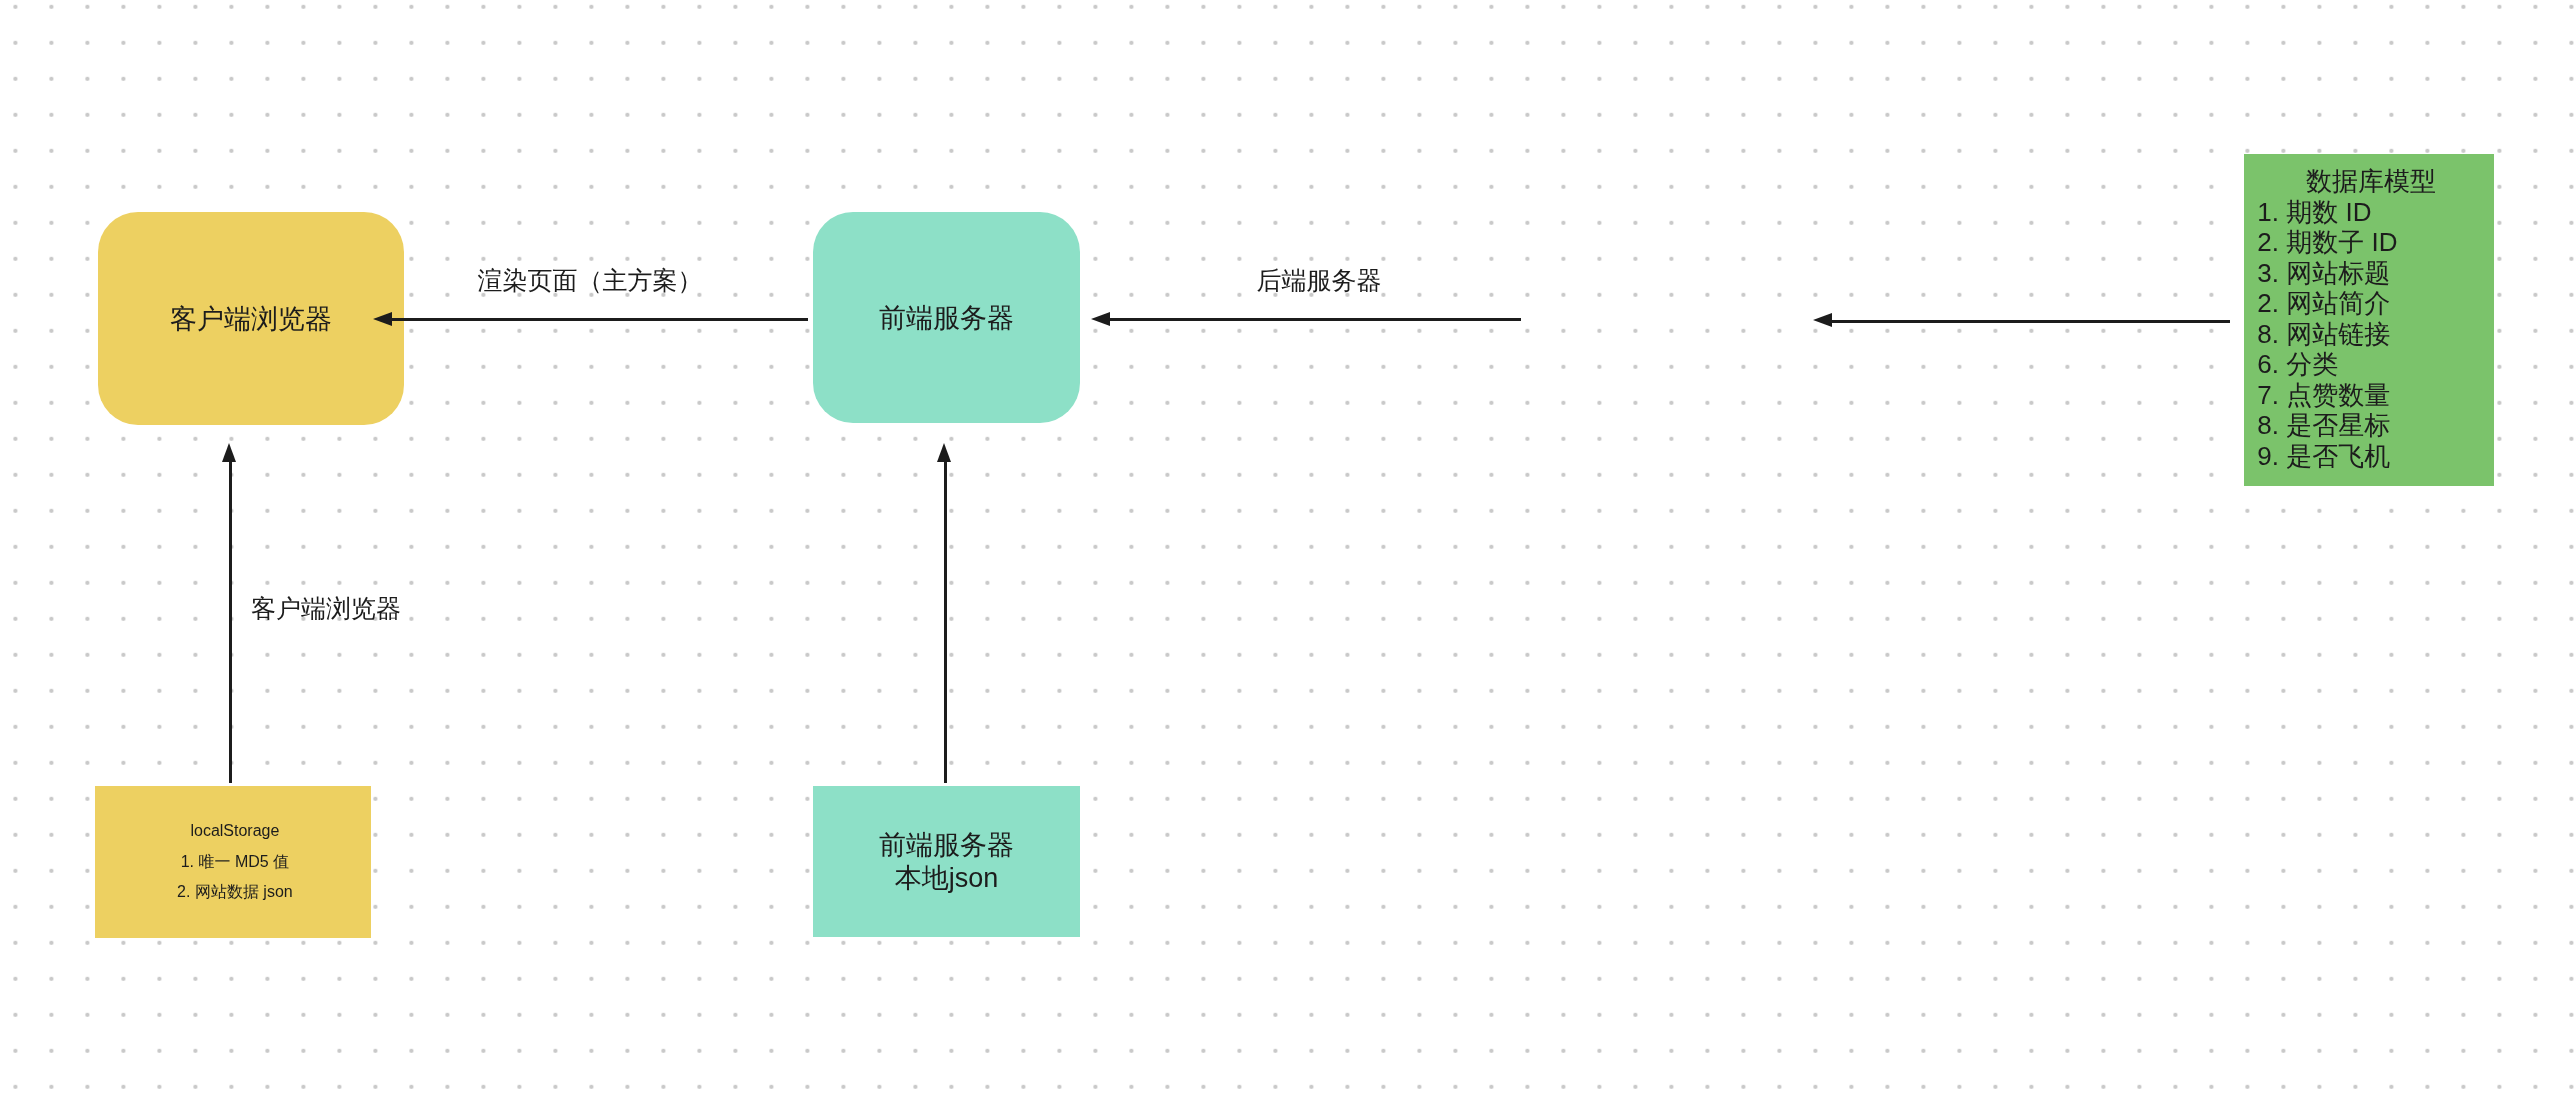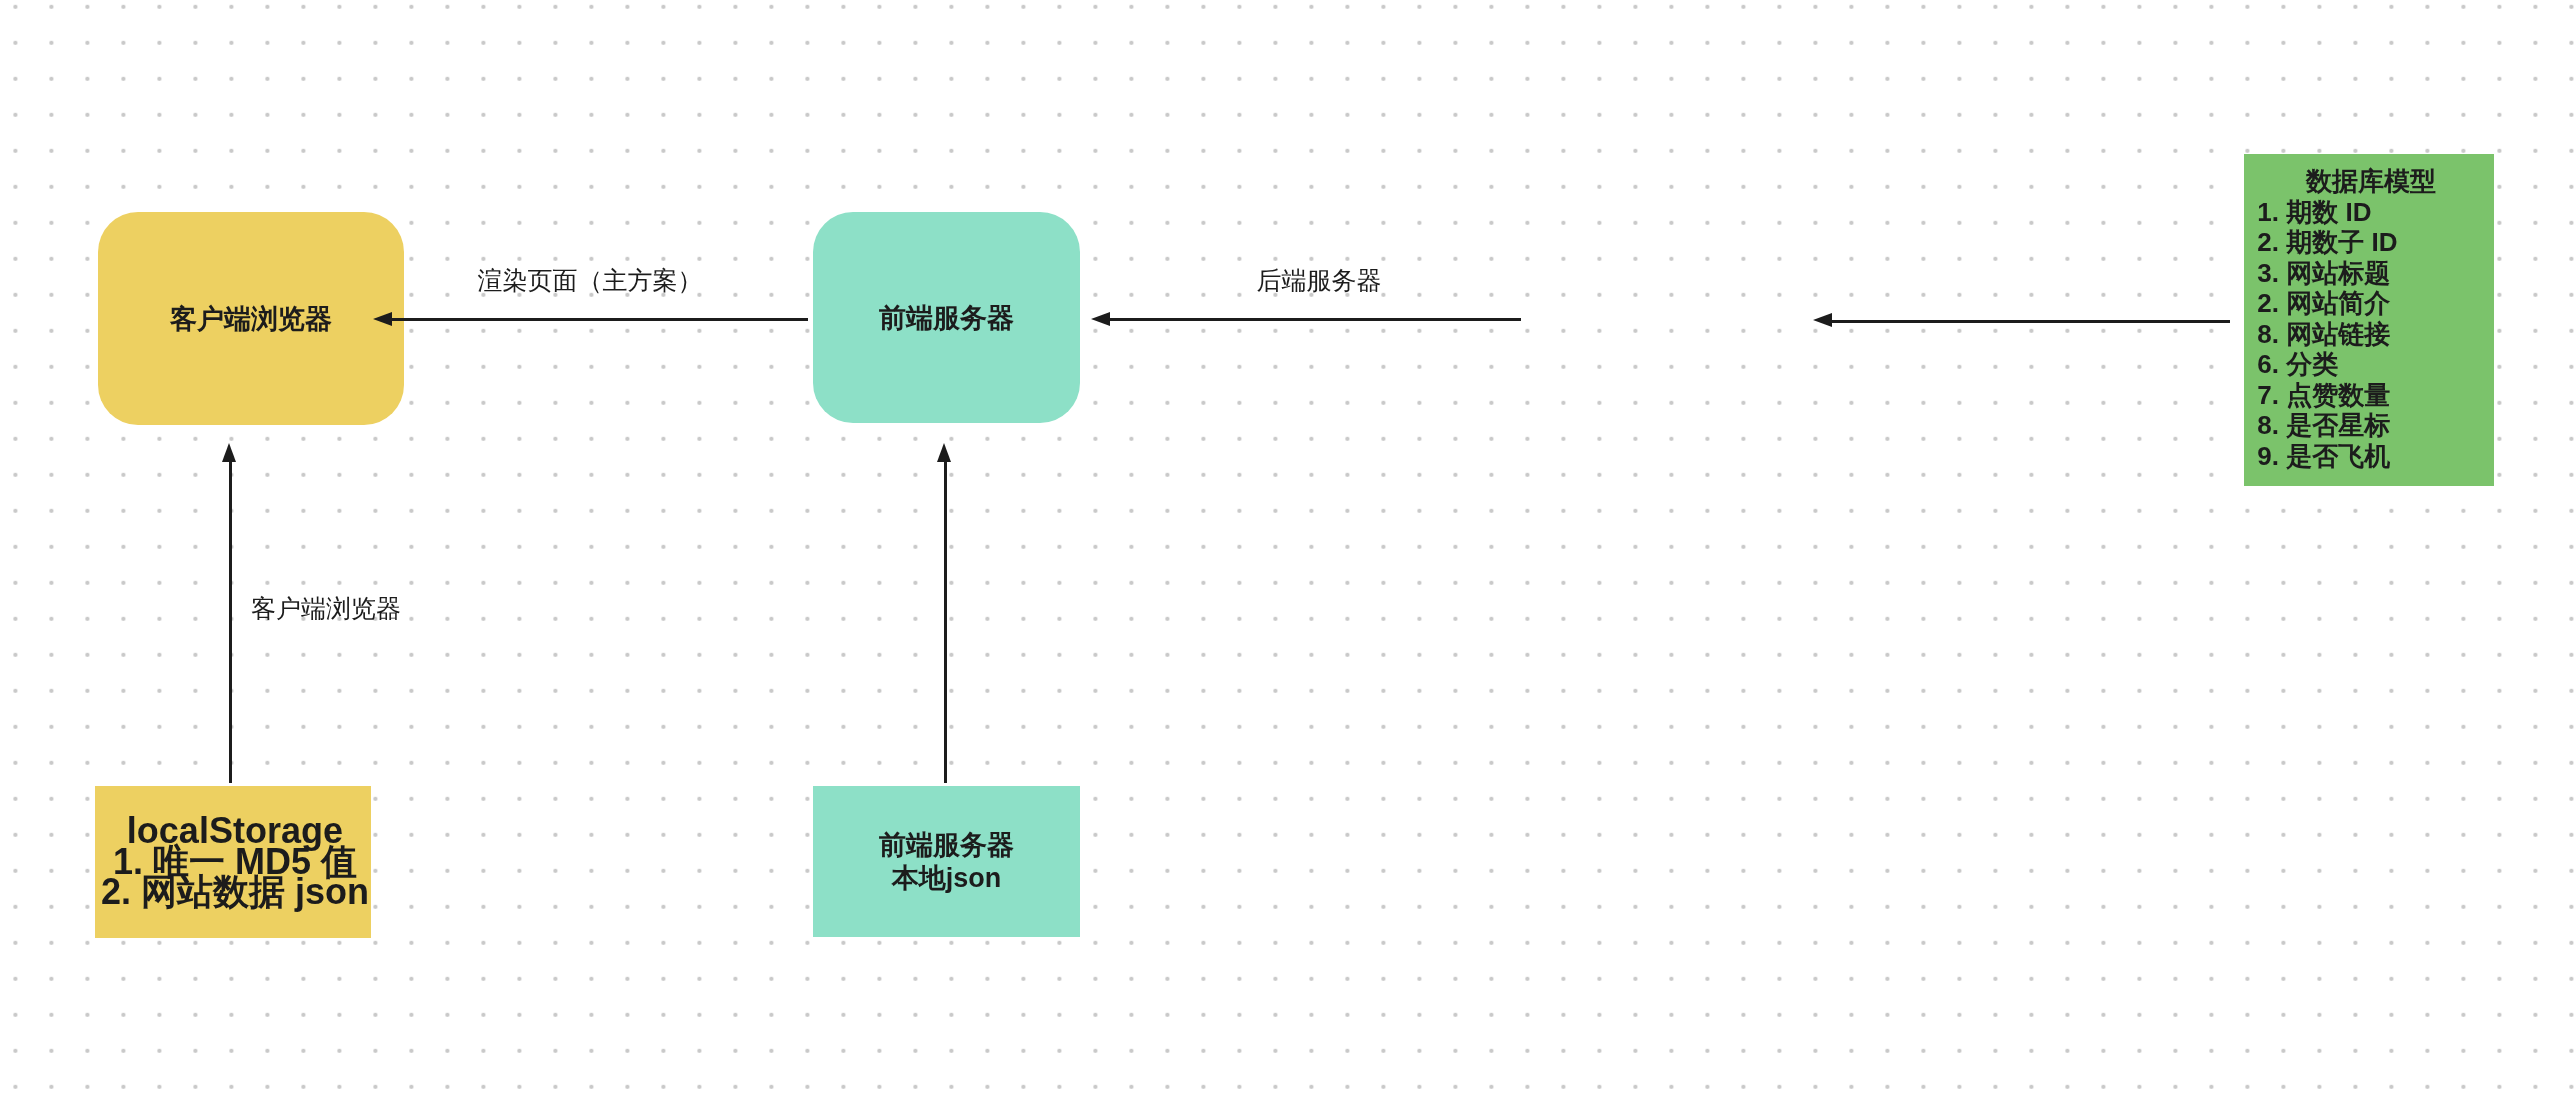--- a/index.html
+++ b/index.html
@@ -17,21 +17,21 @@
     background-position: -2.6px -11.2px;
     overflow: hidden;
   }
 
   
   .node {
     position: absolute;
     display: flex;
     align-items: center;
     justify-content: center;
-    font-weight: 700;
+    font-weight: 400;
     font-size: 27px;
     box-sizing: border-box;
   }
   .node.round { border-radius: 40px; }
 
   #n-client   { left: 98px;  top: 212px; width: 306px; height: 213px; }
   #n-frontend { left: 813px;  top: 212px; width: 267px; height: 211px; }
   #n-backend  { left: 1527px; top: 211px; width: 269px; height: 214px; }
 
   #n-dbmodel {
@@ -41,21 +41,21 @@
     font-size: 26px;
     line-height: 30.5px;
   }
   #n-dbmodel .node-title { text-align: center; }
   .node-line { white-space: nowrap; }
 
   #n-localstorage {
     left: 95px; top: 786px; width: 276px; height: 152px;
     display: flex; flex-direction: column; justify-content: center;
     padding: 0 9.5px 0 13.3px;
-    font-size: 36px;
+    font-size: 16px;
     line-height: 30.5px;
   }
   #n-localstorage .node-title { text-align: center; }
 
   #n-localjson {
     left: 813px; top: 786px; width: 267px; height: 151px;
     flex-direction: column;
     line-height: 33px;
   }
 

